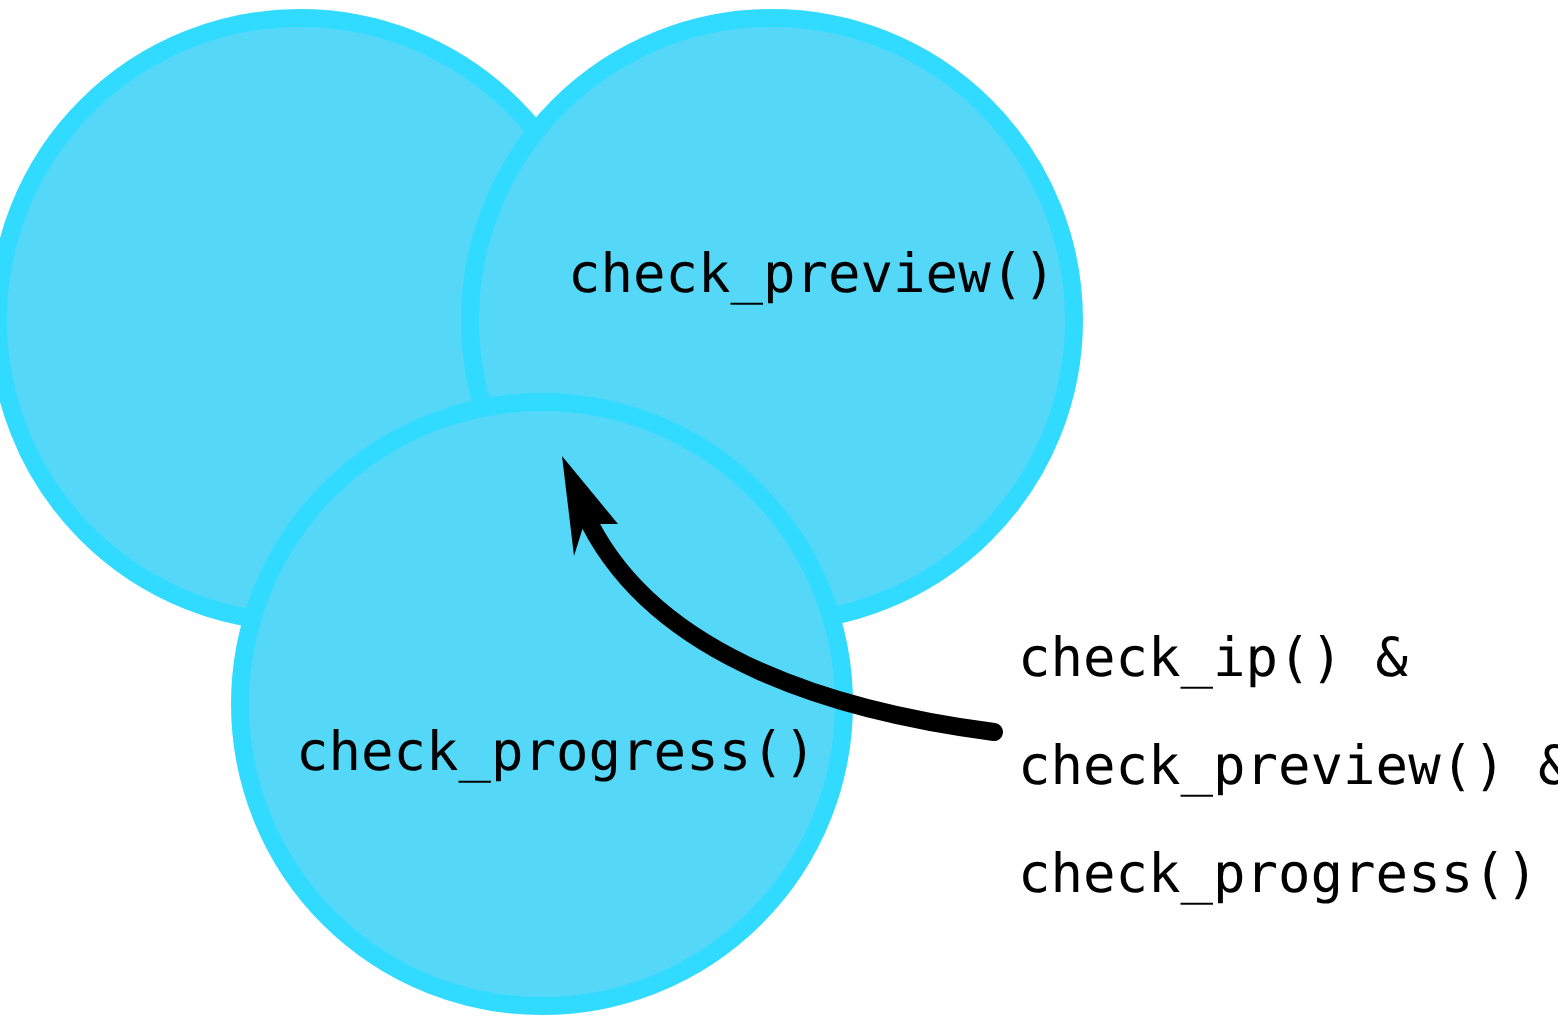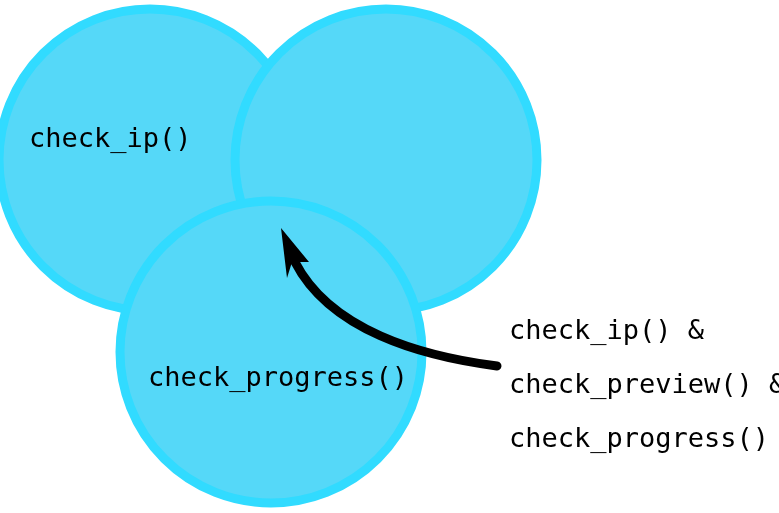--- a/index.html
+++ b/index.html
@@ -59,22 +59,22 @@
     <circle cx="150" cy="160" r="151" fill="#55D8F8" stroke="#31DBFF" stroke-width="9"></circle>
     <circle cx="386" cy="160" r="151" fill="#55D8F8" stroke="#31DBFF" stroke-width="9"></circle>
     <circle cx="271" cy="352" r="151" fill="#55D8F8" stroke="#31DBFF" stroke-width="9"></circle>
 
     <g>
       <path d="M 497 366 C 420 356, 330 330, 295 262" fill="none" stroke="#000000" stroke-width="9" stroke-linecap="round"></path>
       <path d="M 281 228 L 309 262 L 292 262 L 287 278 Z" fill="#000000"></path>
     </g>
   </svg>
 
-  <div class="circle-label" id="label-check-ip">check_ip()</div>
 
+  <div class="circle-label" id="label-check-preview">check_preview()</div>
 
   <div class="circle-label" id="label-check-progress">check_progress()</div>
 
   <div id="annotation">
     <div class="annotation-line">check_ip() &amp;</div>
     <div class="annotation-line">check_preview() &amp;</div>
     <div class="annotation-line">check_progress()</div>
   </div>
 
 </div>

